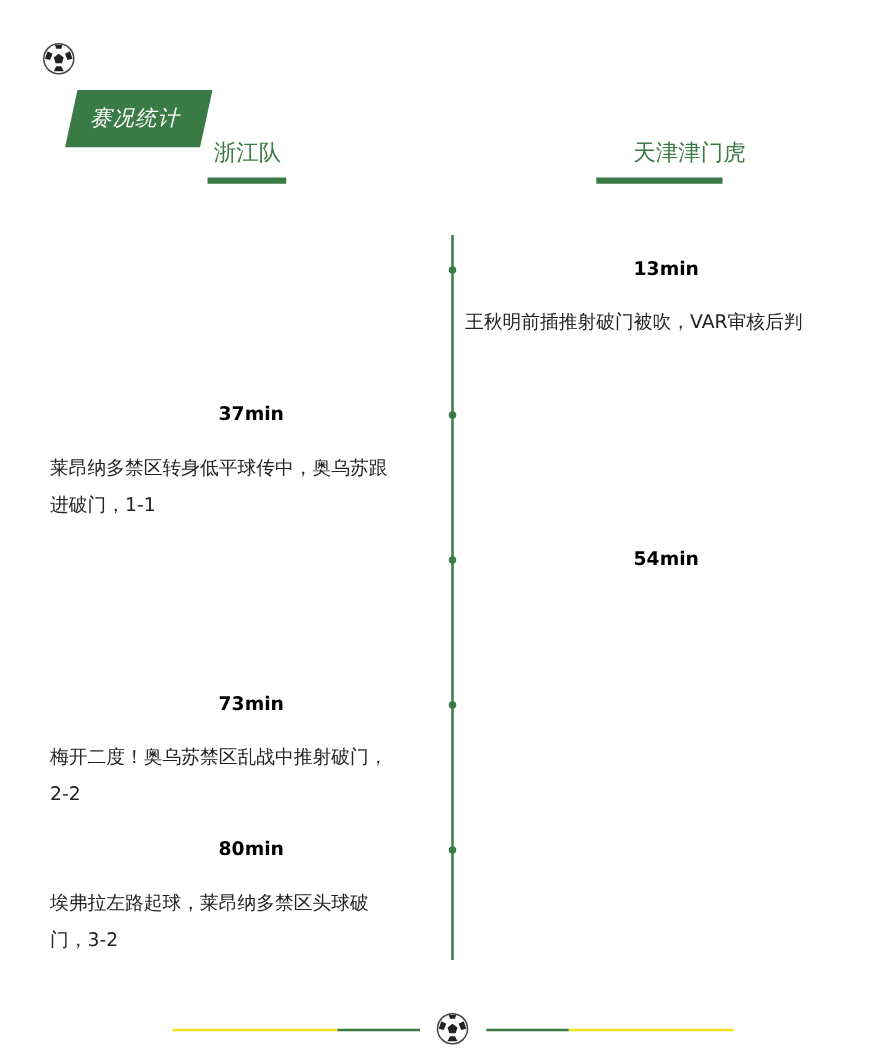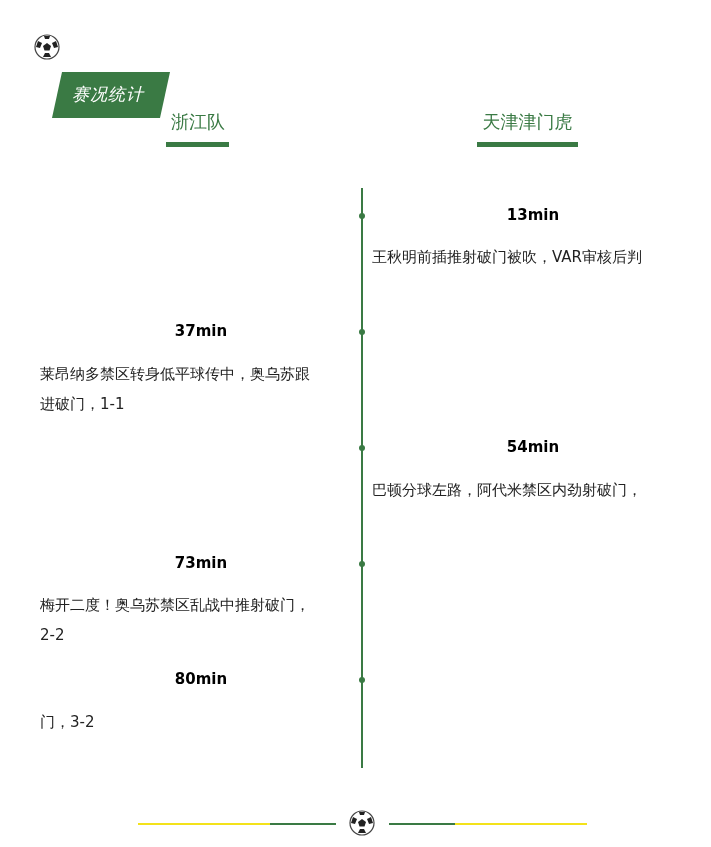--- a/index.html
+++ b/index.html
@@ -31,54 +31,54 @@
   <circle cx="13" cy="13" r="12" fill="#fff" stroke="#444" stroke-width="1.2"></circle>
   <polygon points="13,9 17,12 15.5,16.5 10.5,16.5 9,12" fill="#222"></polygon>
   <path d="M4,7 L8,9 L6,14 L2,13 Z" fill="#222"></path>
   <path d="M22,7 L18,9 L20,14 L24,13 Z" fill="#222"></path>
   <path d="M9,23 L11,19 L15,19 L17,23 Z" fill="#222"></path>
   <path d="M10,2 L16,2 L15,5 L11,5 Z" fill="#222"></path>
 </svg>
 
 <div class="team" style="left:150px;top:110px;width:96px;">浙江队</div>
 <div class="team-bar" style="left:166px;top:142px;width:63px;"></div>
-<div class="team" style="left:460px;top:110px;width:135px;text-align:center;">天津津门虎</div>
+<div class="team" style="left:484px;top:110px;width:135px;text-align:center;">天津津门虎</div>
 <div class="team-bar" style="left:477px;top:142px;width:101px;"></div>
 
 <div class="timeline-line"></div>
 
 <div class="dot" style="top:213px;"></div>
 <div class="event-min" style="left:373px;top:206px;">13min</div>
 <div class="event-text" style="left:372px;top:242px;">
   <div>王秋明前插推射破门被吹，VAR审核后判</div>
 </div>
 
 <div class="dot" style="top:329px;"></div>
 <div class="event-min" style="left:41px;top:322px;">37min</div>
 <div class="event-text" style="left:40px;top:359px;">
   <div>莱昂纳多禁区转身低平球传中，奥乌苏跟</div>
   <div>进破门，1-1</div>
 </div>
 
 <div class="dot" style="top:445px;"></div>
 <div class="event-min" style="left:373px;top:438px;">54min</div>
 <div class="event-text" style="left:372px;top:475px;">
-  <div>巴顿分球左路，阿代米禁区内劲射破门，</div>
 </div>
 
 <div class="dot" style="top:561px;"></div>
 <div class="event-min" style="left:41px;top:554px;">73min</div>
 <div class="event-text" style="left:40px;top:590px;">
   <div>梅开二度！奥乌苏禁区乱战中推射破门，</div>
   <div>2-2</div>
 </div>
 
 <div class="dot" style="top:677px;"></div>
 <div class="event-min" style="left:41px;top:670px;">80min</div>
 <div class="event-text" style="left:40px;top:707px;">
+  <div>埃弗拉左路起球，莱昂纳多禁区头球破</div>
   <div>门，3-2</div>
 </div>
 
 <div class="footer-line" style="left:138px;width:132px;background:#f3e21a;"></div>
 <div class="footer-line" style="left:270px;width:66px;background:#3a7a44;"></div>
 <svg class="ball" style="left:349px;top:810px;" width="26" height="26" viewBox="0 0 26 26">
   <circle cx="13" cy="13" r="12" fill="#fff" stroke="#444" stroke-width="1.2"></circle>
   <polygon points="13,9 17,12 15.5,16.5 10.5,16.5 9,12" fill="#222"></polygon>
   <path d="M4,7 L8,9 L6,14 L2,13 Z" fill="#222"></path>
   <path d="M22,7 L18,9 L20,14 L24,13 Z" fill="#222"></path>

